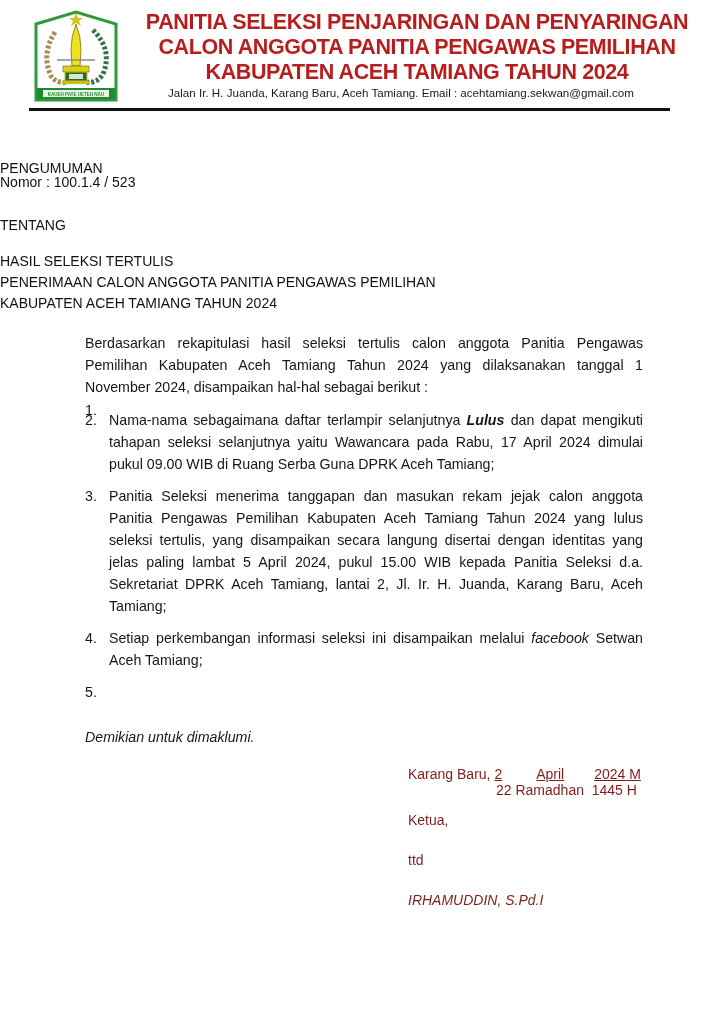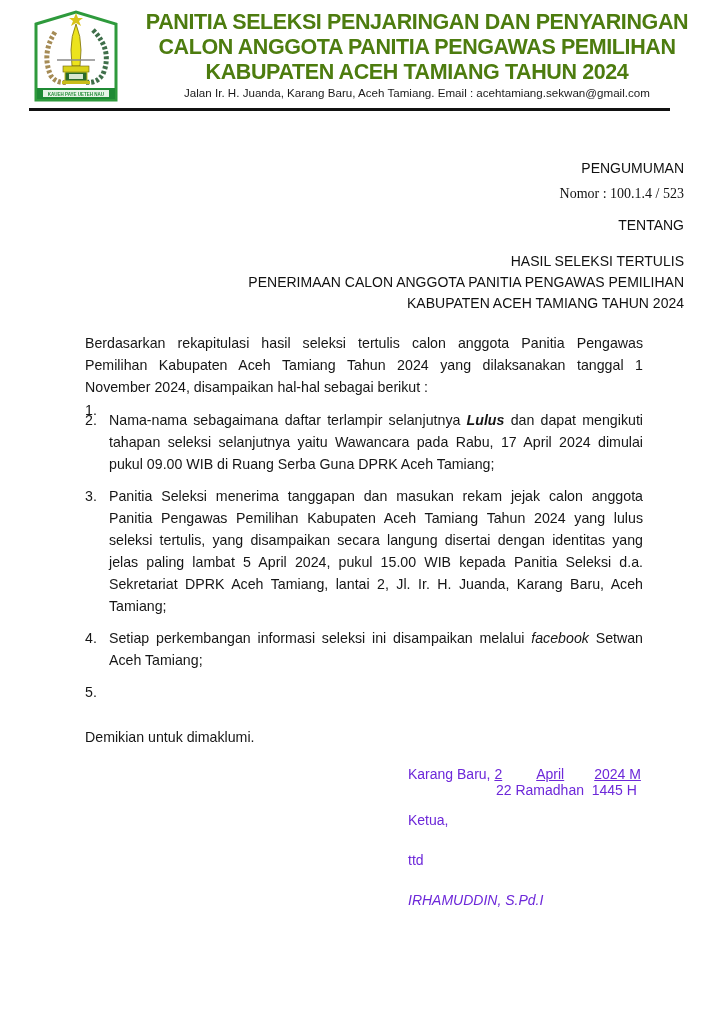--- a/index.html
+++ b/index.html
@@ -5,36 +5,36 @@
     html, body { margin: 0; padding: 0; background: #ffffff; }
     body {
       width: 720px; height: 1017px; position: relative; overflow: hidden;
       font-family: "Liberation Sans", sans-serif; color: #111;
     }
     .letterhead { position: absolute; left: 0; top: 0; width: 720px; height: 112px; }
     .logo { position: absolute; left: 33px; top: 10px; width: 86px; height: 92px; }
     .kop-title {
       position: absolute; left: 132px; top: 10px; width: 570px;
       text-align: center; font-weight: bold; font-size: 21.5px; line-height: 25px;
-      letter-spacing: -0.4px; color: #4d7c0f;
+      letter-spacing: -0.4px; color: #b91c1c;
     }
     .kop-address {
       position: absolute; left: 168px; top: 86px; width: 500px;
-      font-size: 11.6px; color: #1a1a1a; white-space: nowrap; margin-left: 16px;
+      font-size: 11.6px; color: #1a1a1a; white-space: nowrap;
     }
     .kop-rule { position: absolute; left: 29px; top: 108px; width: 641px; height: 3px; background: #111; }
-    .center { position: absolute; left: 0; width: 684px; text-align: right; font-size: 14px; }
+    .center { position: absolute; left: 0; width: 684px; text-align: left; font-size: 14px; }
     .para {
       position: absolute; left: 85px; width: 558px; font-size: 14.2px; line-height: 22px;
       text-align: justify; color: #161616;
     }
     .list { position: absolute; left: 85px; width: 558px; margin: 0; padding: 0; list-style: none; }
     .list li { position: relative; padding-left: 24px; font-size: 14.2px; line-height: 22px; text-align: justify; color: #161616; margin-bottom: 10px; }
     .list li .num { position: absolute; left: 0; top: 0; }
-    .sign { position: absolute; left: 408px; font-size: 14px; color: #6d28d9; white-space: nowrap; }
+    .sign { position: absolute; left: 408px; font-size: 14px; color: #7f1d1d; white-space: nowrap; }
     .u { text-decoration: underline; }
     .gap { display: inline-block; }
   </style>
 </head>
 <body>
 
 <div class="letterhead">
   <svg class="logo" viewBox="0 0 86 92">
     <path d="M3 14 L43 2 L83 14 L83 90 L3 90 Z" fill="#ffffff" stroke="#2e9a3c" stroke-width="3"></path>
 
@@ -58,21 +58,21 @@
   <div class="kop-title">
     <div>PANITIA SELEKSI PENJARINGAN DAN PENYARINGAN</div>
     <div>CALON ANGGOTA PANITIA PENGAWAS PEMILIHAN</div>
     <div>KABUPATEN ACEH TAMIANG TAHUN 2024</div>
   </div>
   <div class="kop-address">Jalan Ir. H. Juanda, Karang Baru, Aceh Tamiang. Email : acehtamiang.sekwan@gmail.com</div>
   <div class="kop-rule"></div>
 </div>
 
 <div class="center" style="top:160px;">PENGUMUMAN</div>
-<div class="center" style="top:186px;font-family:Liberation Serif, serif;">Nomor : 100.1.4 / 523</div>
+<div class="center" style="top:174px;">Nomor : 100.1.4 / 523</div>
 <div class="center" style="top:217px;">TENTANG</div>
 <div class="center" style="top:253px;">HASIL SELEKSI TERTULIS</div>
 <div class="center" style="top:274px;">PENERIMAAN CALON ANGGOTA PANITIA PENGAWAS PEMILIHAN</div>
 <div class="center" style="top:295px;">KABUPATEN ACEH TAMIANG TAHUN 2024</div>
 
 <div class="para" style="top:332px;">Berdasarkan rekapitulasi hasil seleksi tertulis calon anggota Panitia Pengawas Pemilihan Kabupaten Aceh Tamiang Tahun 2024 yang dilaksanakan tanggal 1 November 2024, disampaikan hal-hal sebagai berikut :</div>
 
 <ul class="list" style="top:399px;">
   <li>
     <span class="num">1.</span>
@@ -87,21 +87,21 @@
   </li>
   <li>
     <span class="num">4.</span>
     <span>Setiap perkembangan informasi seleksi ini disampaikan melalui </span><i>facebook</i><span> Setwan Aceh Tamiang;</span>
   </li>
   <li>
     <span class="num">5.</span>
   </li>
 </ul>
 
-<div class="para" style="top:726px;">Demikian untuk dimaklumi.</div>
+<div class="para" style="top:726px;font-style:italic;">Demikian untuk dimaklumi.</div>
 
 <div class="sign" style="top:766px;">
   <span>Karang Baru,</span>
   <span class="u"><span>2</span><span class="gap" style="width:34px;"></span><span>April</span><span class="gap" style="width:30px;"></span><span>2024 M</span></span>
 </div>
 <div class="sign" style="top:782px; left:496px; white-space:pre;">22 Ramadhan  1445 H</div>
 <div class="sign" style="top:812px;">Ketua,</div>
 <div class="sign" style="top:852px;">ttd</div>
 <div class="sign" style="top:892px;font-style:italic;">IRHAMUDDIN, S.Pd.I</div>
 

